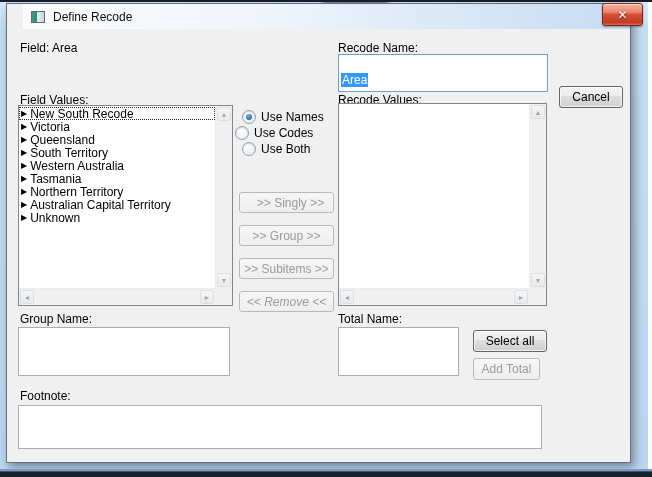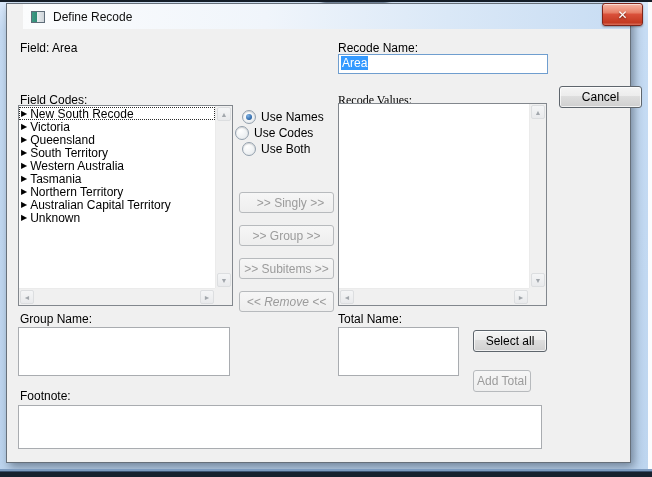--- a/index.html
+++ b/index.html
@@ -29,21 +29,21 @@
     position:absolute;left:6px;top:3px;width:623px;height:458px;z-index:2;
     background:#f0f0f0;border:1px solid #67707a;box-shadow:3px 4px 9px rgba(20,30,45,.45);
   }
   .titlebar{position:absolute;left:0;top:0;right:0;height:25px;display:flex;align-items:center;
     background:linear-gradient(90deg,#fbfcfd 0%,#f0f5fb 40%,#dae8f7 70%,#c7dcf3 100%);margin-left:16px;}
   .dlg-icon{width:14px;height:12px;margin-left:8px;border:1px solid #5f6d79;box-sizing:border-box;
     background:linear-gradient(90deg,#3f9a85 0%,#2f8a74 44%,#e8ecef 44%,#cdd4d9 100%);}
   .dlg-title{margin-left:8px;color:#101010;}
   .lbl{position:absolute;color:#000;white-space:nowrap;}
   
-  .edit{position:absolute;background:#fff;border:1px solid #6f9ecf;box-sizing:border-box;padding:1px 2px;}
+  .edit{position:absolute;background:#fff;border:1px solid #6f9ecf;box-sizing:border-box;padding:18px 2px;}
   .sel-text{background:#3399ff;color:#fff;padding:0 1px;}
   .textbox{position:absolute;background:#fff;border:1px solid #a9acb0;box-sizing:border-box;}
   
   .btn{position:absolute;display:flex;align-items:center;justify-content:center;border-radius:3px;
     overflow:hidden;white-space:nowrap;box-sizing:border-box;font-size:12px;}
   .btn-on{border:1px solid #5e656c;background:linear-gradient(180deg,#f4f4f4 0%,#ececec 45%,#dedede 46%,#cfcfcf 100%);
     color:#000;box-shadow:inset 0 0 0 1px rgba(255,255,255,.7);}
   .btn-off{border:1px solid #b7babd;background:linear-gradient(180deg,#f6f6f6,#eeeeee);color:#9b9b9b;}
   
   .listbox{position:absolute;background:#fff;border:1px solid #82878d;box-sizing:border-box;}
@@ -87,23 +87,23 @@
     <div class="dlg-title">Define Recode</div>
   </div>
 
   <div class="lbl" style="left:13px;top:37px;">Field: Area</div>
 
   <div class="lbl" style="left:331px;top:37px;">Recode Name:</div>
   <div class="edit" style="left:331px;top:50px;width:210px;height:20px;">
     <span class="sel-text">Area</span>
   </div>
 
-  <div class="btn btn-on" style="left:552px;top:82px;width:83px;height:22px;">Cancel</div>
-
-  <div class="lbl" style="left:13px;top:89px;">Field Codes:</div>
+  <div class="btn btn-on" style="left:552px;top:82px;width:64px;height:22px;">Cancel</div>
+
+  <div class="lbl" style="left:13px;top:89px;">Field Values:</div>
   <div class="listbox" style="left:11px;top:101px;width:215px;height:201px;">
     <div class="lb-content" id="field-values-list">
         <div class="lb-row focused">
           <span class="bullet">▶</span>
           <span>New South Recode</span>
         </div>
         <div class="lb-row">
           <span class="bullet">▶</span>
           <span>Victoria</span>
         </div>
@@ -170,21 +170,21 @@
       </div>
     </div>
 
   <div id="transfer-buttons">
       <div class="btn btn-off" style="left: 232px; top: 188px; width: 95px; height: 21px; padding-left: 8px;">&gt;&gt; Singly &gt;&gt;</div>
       <div class="btn btn-off" style="left: 232px; top: 221px; width: 95px; height: 21px;">&gt;&gt; Group &gt;&gt;</div>
       <div class="btn btn-off" style="left: 232px; top: 254px; width: 95px; height: 21px;">&gt;&gt; Subitems &gt;&gt;</div>
       <div class="btn btn-off" style="left: 232px; top: 287px; width: 95px; height: 21px; font-style: italic;">&lt;&lt; Remove &lt;&lt;</div>
     </div>
 
-  <div class="lbl" style="left:331px;top:89px;font-family:Liberation Serif, serif;">Recode Values:</div>
+  <div class="lbl" style="left:331px;top:89px;">Recode Values:</div>
   <div class="listbox" style="left:331px;top:99px;width:209px;height:203px;">
     <div class="lb-content" id="recode-values-list"></div>
     <div class="vsb">
       <div class="sb-btn up">
           <span>▲</span>
         </div>
       <div class="sb-btn down">
           <span>▼</span>
         </div>
     </div>
@@ -199,18 +199,18 @@
     <div class="sb-corner"></div>
   </div>
 
   <div class="lbl" style="left:13px;top:308px;">Group Name:</div>
   <div class="textbox" style="left:11px;top:323px;width:212px;height:49px;"></div>
 
   <div class="lbl" style="left:331px;top:308px;">Total Name:</div>
   <div class="textbox" style="left:331px;top:323px;width:121px;height:49px;"></div>
 
   <div class="btn btn-on" style="left:466px;top:326px;width:74px;height:22px;">Select all</div>
-  <div class="btn btn-off" style="left:466px;top:354px;width:58px;height:22px;margin-top:12px;">Add Total</div>
+  <div class="btn btn-off" style="left:466px;top:354px;width:67px;height:22px;">Add Total</div>
 
   <div class="lbl" style="left:13px;top:385px;">Footnote:</div>
   <div class="textbox" style="left:11px;top:401px;width:524px;height:44px;"></div>
 
 </div>
 
 </body></html>

